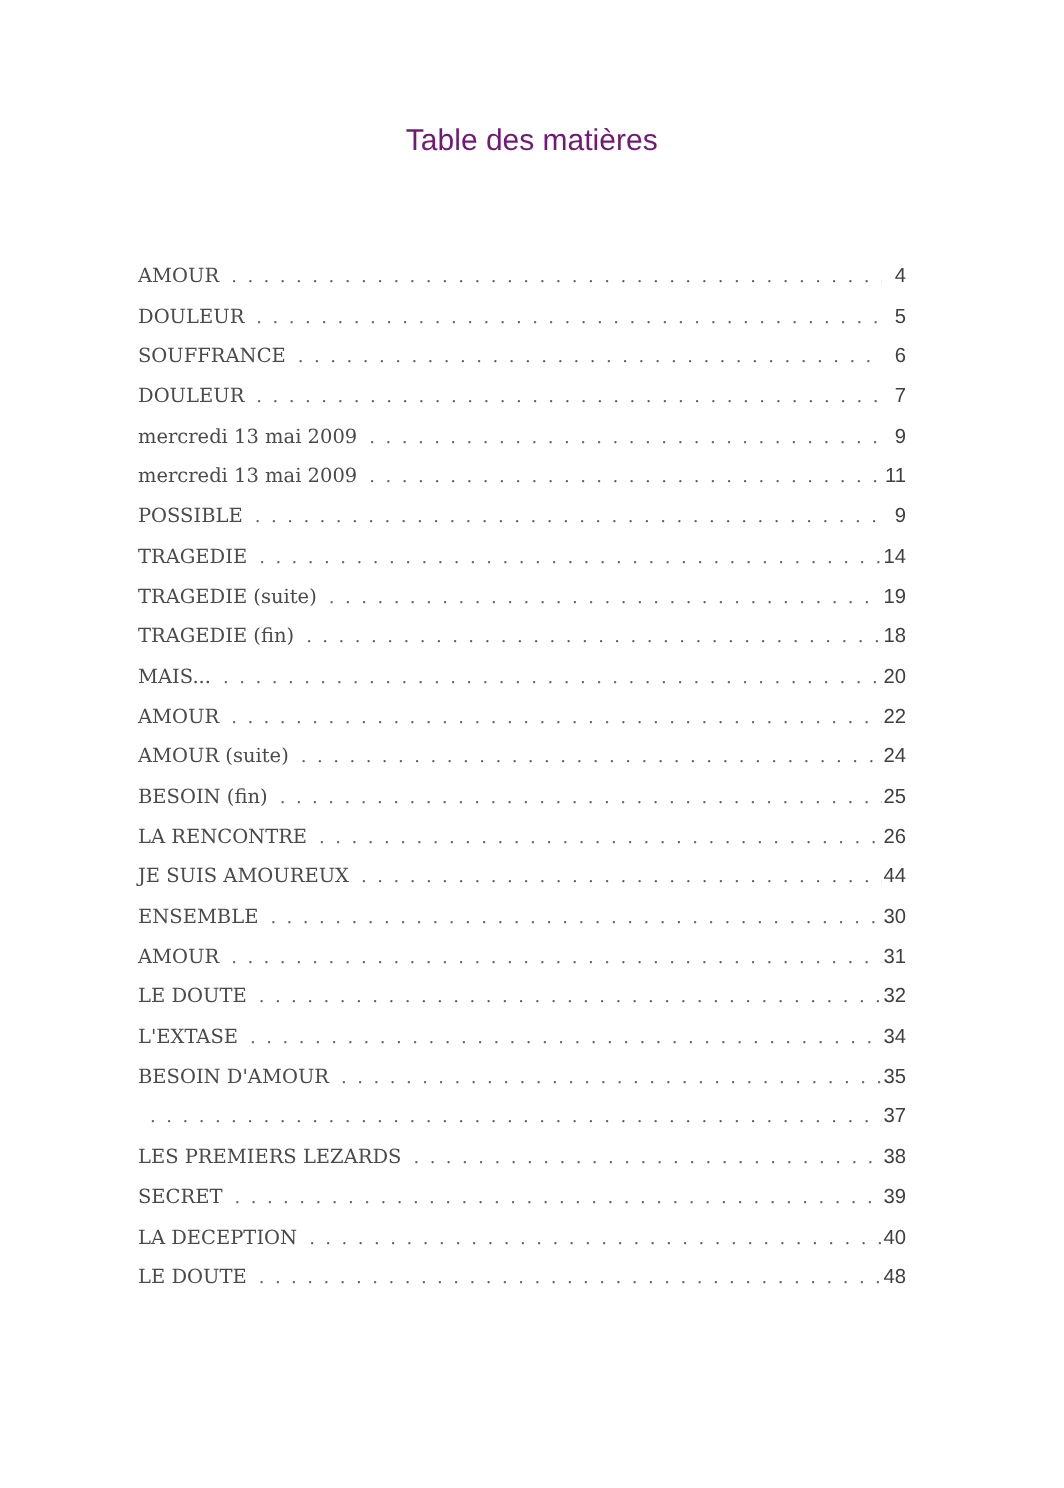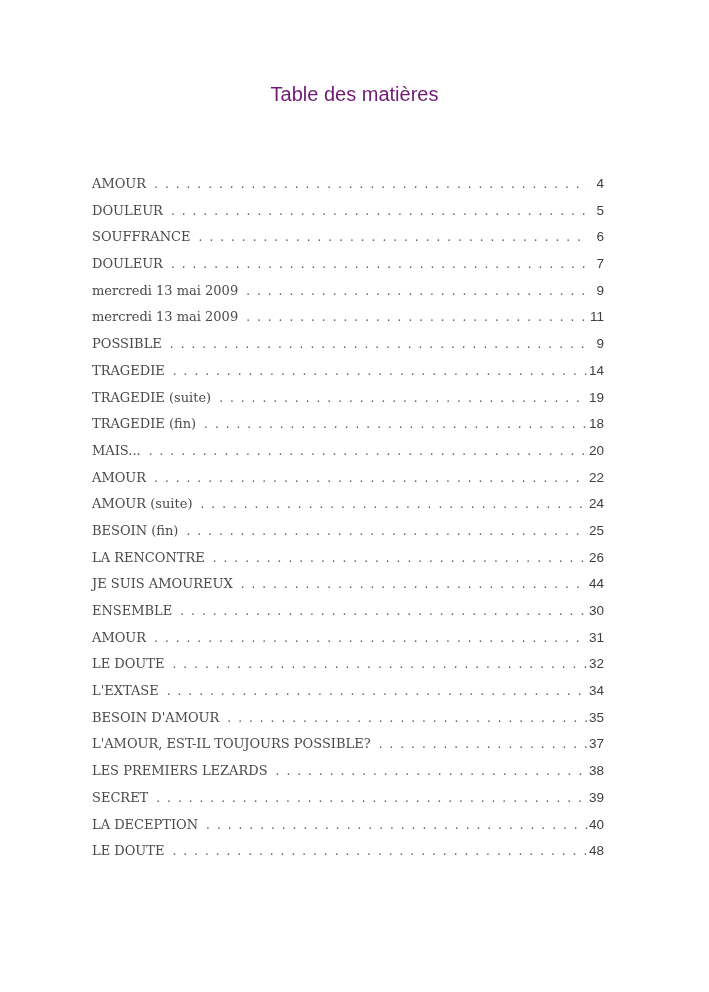--- a/index.html
+++ b/index.html
@@ -193,21 +193,20 @@
     <span class="toc-page">34</span>
   </div>
 
   <div class="toc-row">
     <span class="toc-label">BESOIN D'AMOUR</span>
     <span class="toc-leader" aria-hidden="true">........................................................................................................................</span>
     <span class="toc-page">35</span>
   </div>
 
   <div class="toc-row">
-    <span class="toc-label">L'AMOUR, EST-IL TOUJOURS POSSIBLE?</span>
     <span class="toc-leader" aria-hidden="true">........................................................................................................................</span>
     <span class="toc-page">37</span>
   </div>
 
   <div class="toc-row">
     <span class="toc-label">LES PREMIERS LEZARDS</span>
     <span class="toc-leader" aria-hidden="true">........................................................................................................................</span>
     <span class="toc-page">38</span>
   </div>
 

